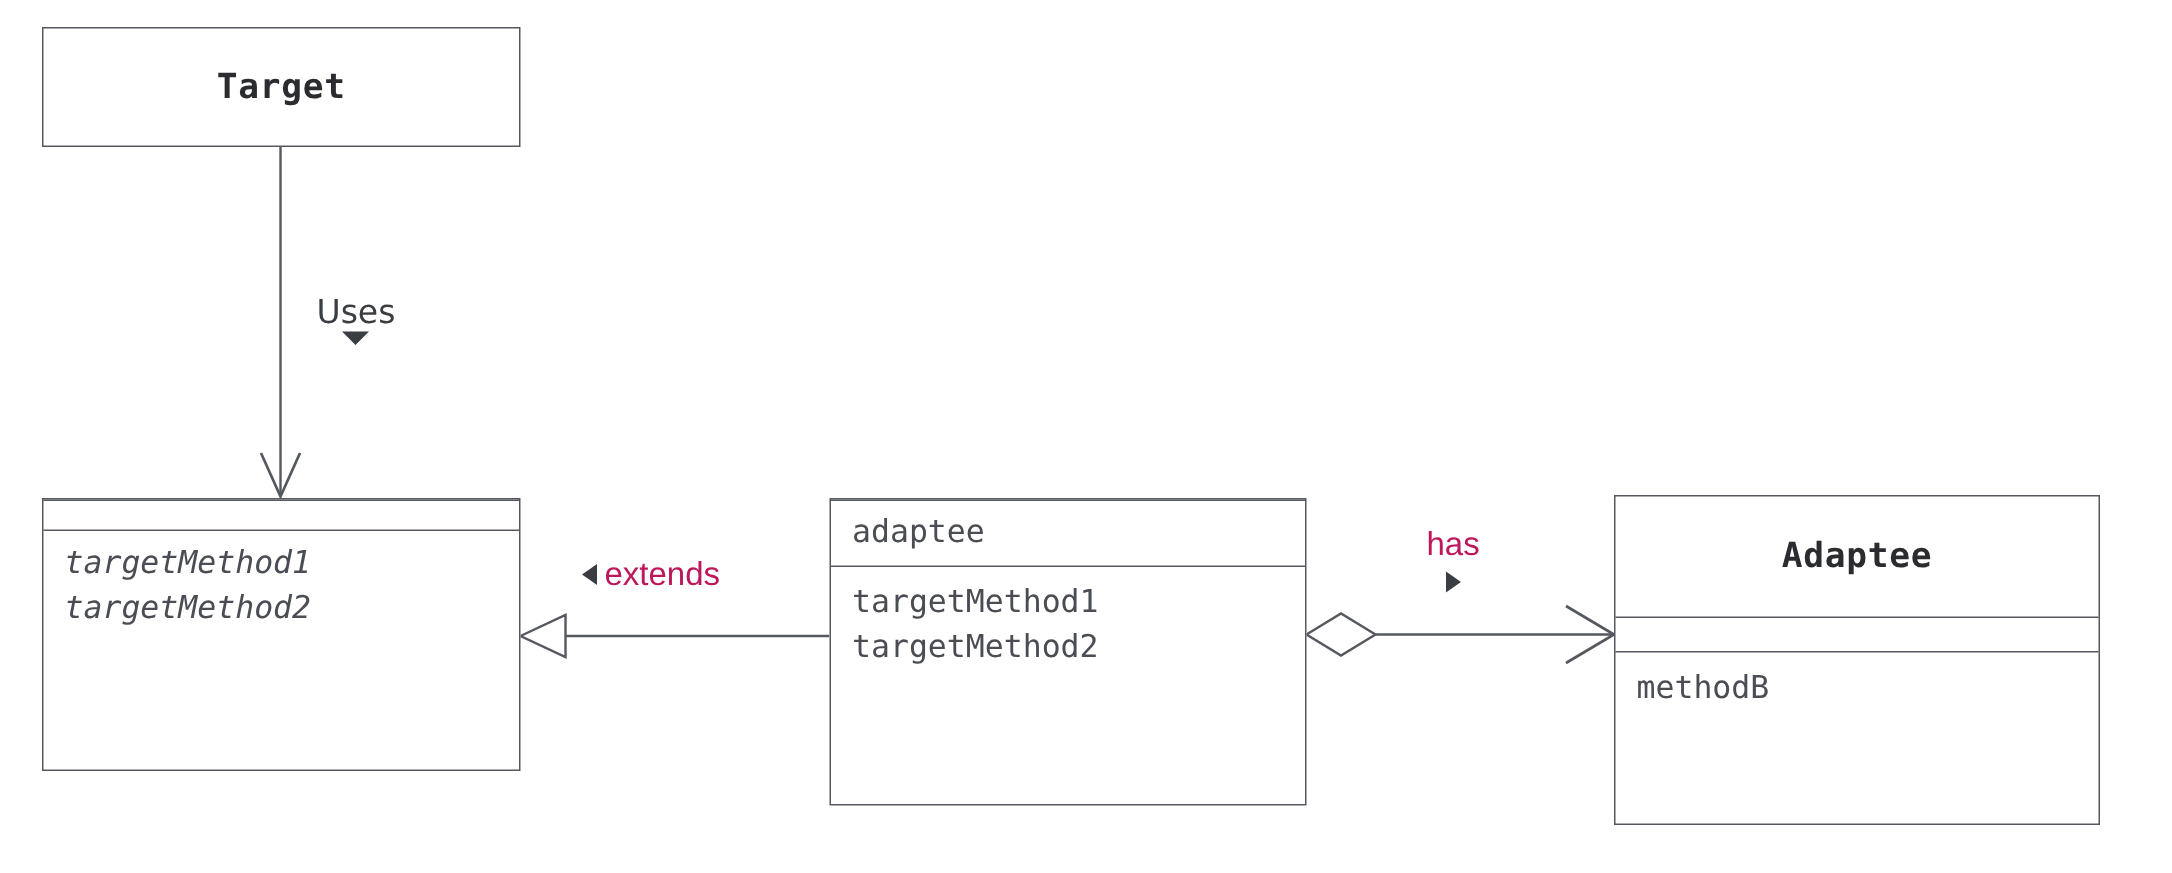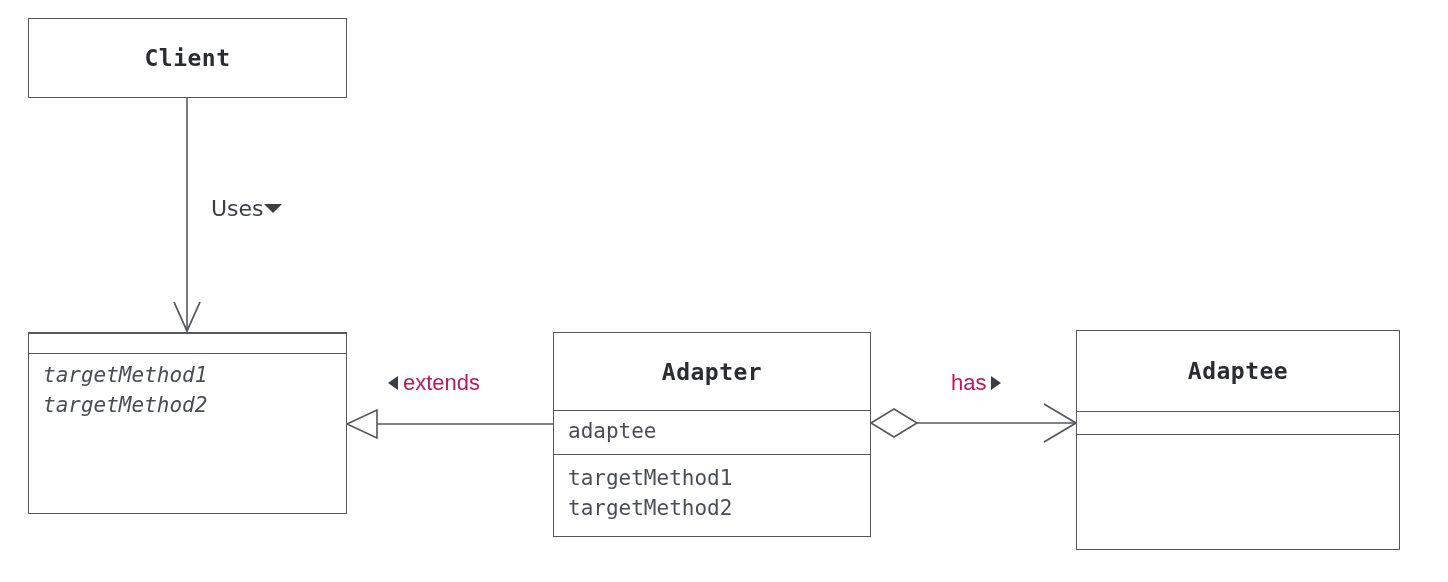--- a/index.html
+++ b/index.html
@@ -120,21 +120,21 @@
     border-left: 10px solid #3a3d42;
   }
   .tri-down {
     border-left: 9px solid transparent;
     border-right: 9px solid transparent;
     border-top: 9px solid #3a3d42;
   }
   .label-stacked {
     position: absolute;
     display: flex;
-    flex-direction: row;
+    flex-direction: column;
     align-items: center;
   }
   .label-stacked .edge-label-text {
     font-family: "DejaVu Sans", "Liberation Sans", sans-serif;
     font-size: 22px;
     color: #3a3d42;
     white-space: nowrap;
   }
 </style>
 </head>
@@ -159,68 +159,66 @@
      Adaptee : aggregation, hollow diamond at Adapter, open arrow at Adaptee --&gt;
     <g>
       <polygon class="edge-head-hollow" points="871,423 894,409 917,423 894,437"></polygon>
       <line class="edge-line" x1="917" y1="423" x2="1075" y2="423"></line>
       <polyline class="edge-head-open" points="1044,404 1076,423 1044,442"></polyline>
     </g>
   </svg>
 
   <div class="uml-class" style="left:28px; top:18px; width:319px; height:80px;">
     <div class="uml-title-compartment" style="height:100%;">
-      <span class="uml-title">Client</span>
+      <span class="uml-title">Target</span>
     </div>
   </div>
 
   <div class="uml-class" style="left:28px; top:332px; width:319px; height:182px;">
     <div class="uml-divider"></div>
     <div class="uml-compartment empty" style="height:19px;"></div>
     <div class="uml-divider"></div>
     <div class="uml-compartment">
       <div class="uml-member abstract">targetMethod1</div>
       <div class="uml-member abstract">targetMethod2</div>
     </div>
   </div>
 
   <div class="uml-class" style="left:553px; top:332px; width:318px; height:205px;">
-    <div class="uml-title-compartment" style="height:77px;">
-      <span class="uml-title">Adapter</span>
-    </div>
     <div class="uml-divider"></div>
     <div class="uml-compartment" style="height:43px; padding-top:5px;">
       <div class="uml-member">adaptee</div>
     </div>
     <div class="uml-divider"></div>
     <div class="uml-compartment" style="padding-top:8px;">
       <div class="uml-member">targetMethod1</div>
       <div class="uml-member">targetMethod2</div>
     </div>
   </div>
 
   <div class="uml-class" style="left:1076px; top:330px; width:324px; height:220px;">
     <div class="uml-title-compartment" style="height:80px;">
       <span class="uml-title">Adaptee</span>
     </div>
     <div class="uml-divider"></div>
     <div class="uml-compartment empty" style="height:22px;"></div>
     <div class="uml-divider"></div>
     <div class="uml-compartment" style="padding-top:8px;">
+      <div class="uml-member">methodB</div>
     </div>
   </div>
 
   <div class="label-stacked" style="left:211px; top:196px;">
     <span class="edge-label-text">Uses</span>
     <span class="tri tri-down"></span>
   </div>
 
   <div class="edge-label" style="left:388px; top:370px;">
     <span class="tri tri-left"></span>
     <span>extends</span>
   </div>
 
-  <div class="edge-label" style="left:951px; top:370px;">
+  <div class="edge-label" style="left:951px; top:350px;flex-direction:column;">
     <span>has</span>
     <span class="tri tri-right"></span>
   </div>
 
 </div>
 
 </body></html>

